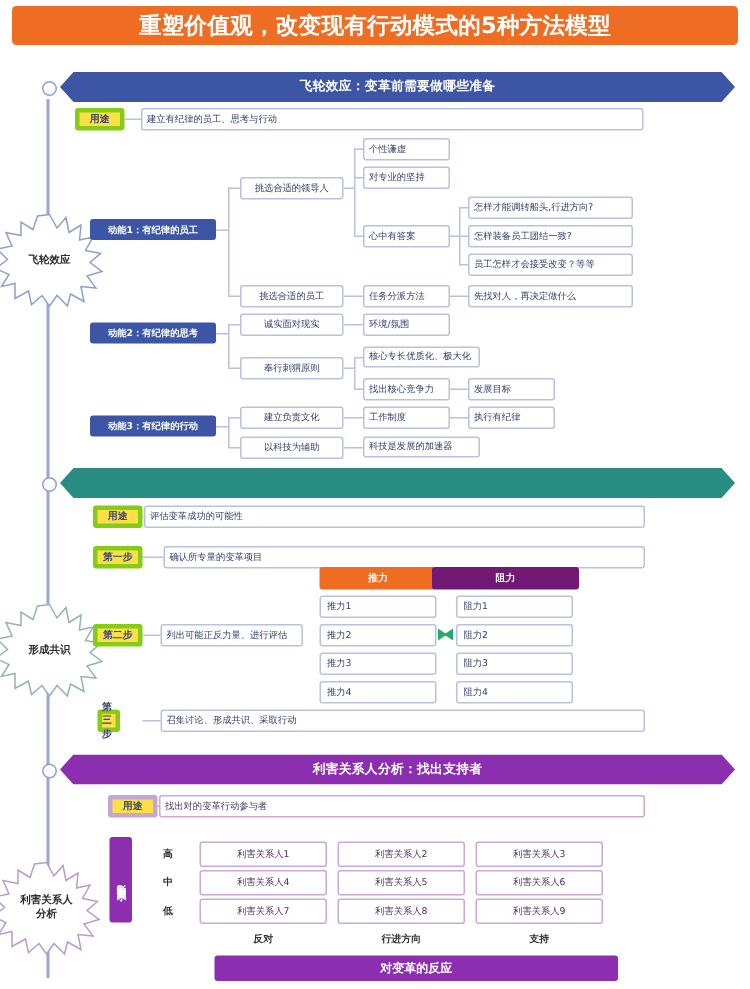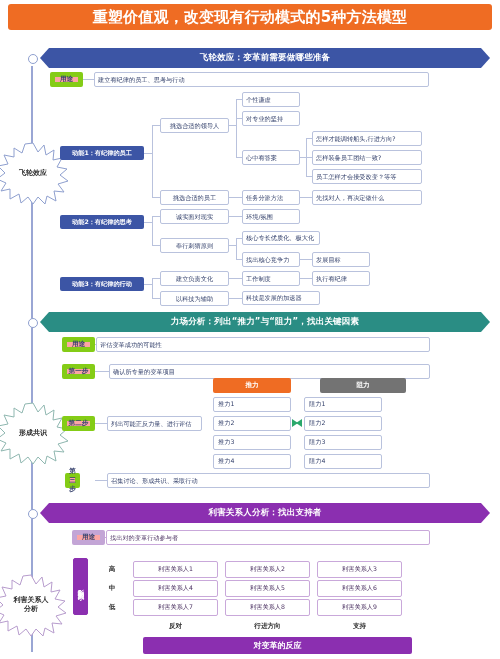--- a/index.html
+++ b/index.html
@@ -60,21 +60,21 @@
   .box{
     position:absolute;box-sizing:border-box;
     border:1px solid #b9c2dd;border-radius:2px;background:#fff;
     font-size:6.2px;line-height:1.15;color:#33406b;
     display:flex;align-items:center;
     padding:0 3px;
   }
   .box.center{justify-content:center;}
   .tagbox{
     position:absolute;box-sizing:border-box;
-    border:5px solid #84cc16;border-radius:2px;background:#fca5a5;
+    border:3px solid #84cc16;border-radius:2px;background:#fde047;
     font-size:6.6px;font-weight:bold;color:#3a4570;
     display:flex;align-items:center;justify-content:center;
   }
   .kbox{ 
     position:absolute;box-sizing:border-box;
     background:#3c55a5;border-radius:2px;
     font-size:6.2px;font-weight:bold;color:#fff;
     display:flex;align-items:center;justify-content:center;
   }
 
@@ -234,33 +234,32 @@
   <div class="box" style="left:242px;top:271px;width:58px;height:15px">工作制度</div>
   <div class="conn h" style="left:300px;top:278px;width:12px"></div>
   <div class="box" style="left:312px;top:271px;width:58px;height:15px">执行有纪律</div>
   <div class="conn h" style="left:229px;top:298px;width:13px"></div>
   <div class="box" style="left:242px;top:291px;width:78px;height:14px">科技是发展的加速器</div>
 
   <div class="banner" style="left:40px;top:312px;width:450px">
     <svg class="bshape" viewBox="0 0 450 20" preserveAspectRatio="none" aria-hidden="true">
       <polygon points="0,10 9,0 441,0 450,10 441,20 9,20" fill="#2a8d84"></polygon>
     </svg>
-    <div class="btitle">力场分析：列出“推力”与“阻力”，找出关键因素</div>
   </div>
 
   <div class="tagbox" style="left:62px;top:337px;width:33px;height:15px">用途</div>
   <div class="conn h" style="left:95px;top:344px;width:9px"></div>
   <div class="box" style="left:96px;top:337px;width:334px;height:15px">评估变革成功的可能性</div>
 
   <div class="tagbox" style="left:62px;top:364px;width:33px;height:15px">第一步</div>
   <div class="conn h" style="left:95px;top:371px;width:14px"></div>
   <div class="box" style="left:109px;top:364px;width:321px;height:15px">确认所专量的变革项目</div>
 
   <div class="colhead" style="left:213px;top:378px;width:78px;background:#ef6c23">推力</div>
-  <div class="colhead" style="left:320px;top:378px;width:86px;background:#737373">阻力</div>
+  <div class="colhead" style="left:288px;top:378px;width:98px;background:#701a75">阻力</div>
 
   <div class="ffbox" style="left:213px;top:397px;width:78px">推力1</div>
   <div class="ffbox" style="left:213px;top:416px;width:78px">推力2</div>
   <div class="ffbox" style="left:213px;top:435px;width:78px">推力3</div>
   <div class="ffbox" style="left:213px;top:454px;width:78px">推力4</div>
 
   <div class="ffbox" style="left:304px;top:397px;width:78px">阻力1</div>
   <div class="ffbox" style="left:304px;top:416px;width:78px">阻力2</div>
   <div class="ffbox" style="left:304px;top:435px;width:78px">阻力3</div>
   <div class="ffbox" style="left:304px;top:454px;width:78px">阻力4</div>

